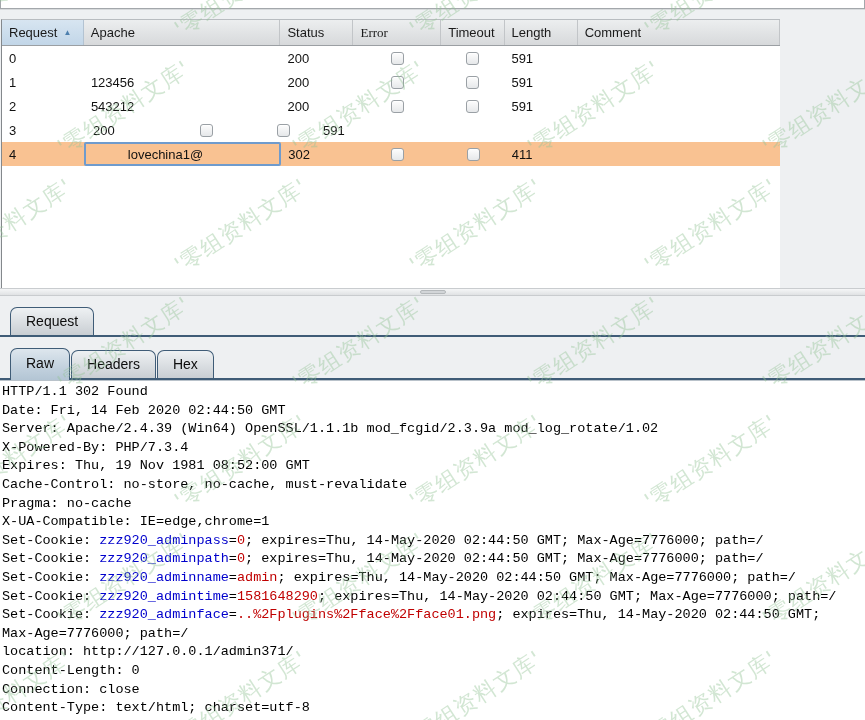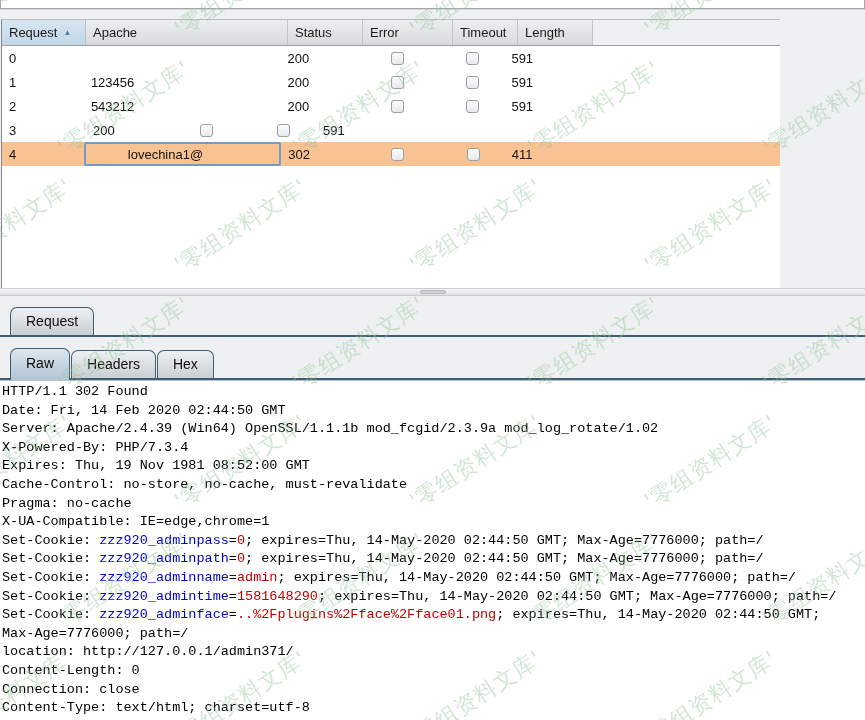--- a/index.html
+++ b/index.html
@@ -22,21 +22,21 @@
   .hcell.sorted { background:linear-gradient(#d7e5f1,#c2d6e8); border-right:1px solid #b3c3d2; }
   .sort-arrow { font-size:8px; color:#4d7fae; margin-left:6px; }
   .tbody { background:#ffffff; height:242px; position:relative; }
   .trow { display:flex; height:24px; font-size:13px; color:#111; }
   .trow.selected { background:#f9c292; }
   .tcell { display:flex; align-items:center; padding-left:7px; white-space:nowrap; overflow:hidden; }
   .tcell.center { justify-content:center; padding-left:0; }
   .col-request { width:84px; }
   .col-payload { width:202px; }
   .col-status  { width:75px; }
-  .col-error   { width:90px; }
+  .col-error   { width:90px;font-family:Liberation Serif, serif; }
   .col-timeout { width:65px; }
   .col-length  { width:75px; }
   .col-comment { width:208px; }
   .focus-cell { box-shadow:inset 0 0 0 2px #6f9bcd; border-radius:2px;padding-left:44px; }
   .cb { width:13px; height:13px; border:1px solid #9aa0a5; border-radius:3px;
     background:linear-gradient(#fdfdfd,#e6e8ea); box-shadow:inset 0 1px 0 #ffffff; }
 
   
   .splitter { position:absolute; top:288px; left:0; width:865px; height:8px;
     background:linear-gradient(#f5f6f7,#e0e2e4); border-top:1px solid #c9cccf;
@@ -90,20 +90,23 @@
           <span>Status</span>
         </div>
         <div class="hcell col-error">
           <span>Error</span>
         </div>
         <div class="hcell col-timeout">
           <span>Timeout</span>
         </div>
         <div class="hcell col-length">
           <span>Length</span>
+        </div>
+        <div class="hcell col-comment">
+          <span>Comment</span>
         </div>
       </div>
     <div class="tbody" id="tbody">
         <div class="trow">
           <div class="tcell col-request">
             <span>0</span>
           </div>
           <div class="tcell col-payload">
             <span></span>
           </div>

